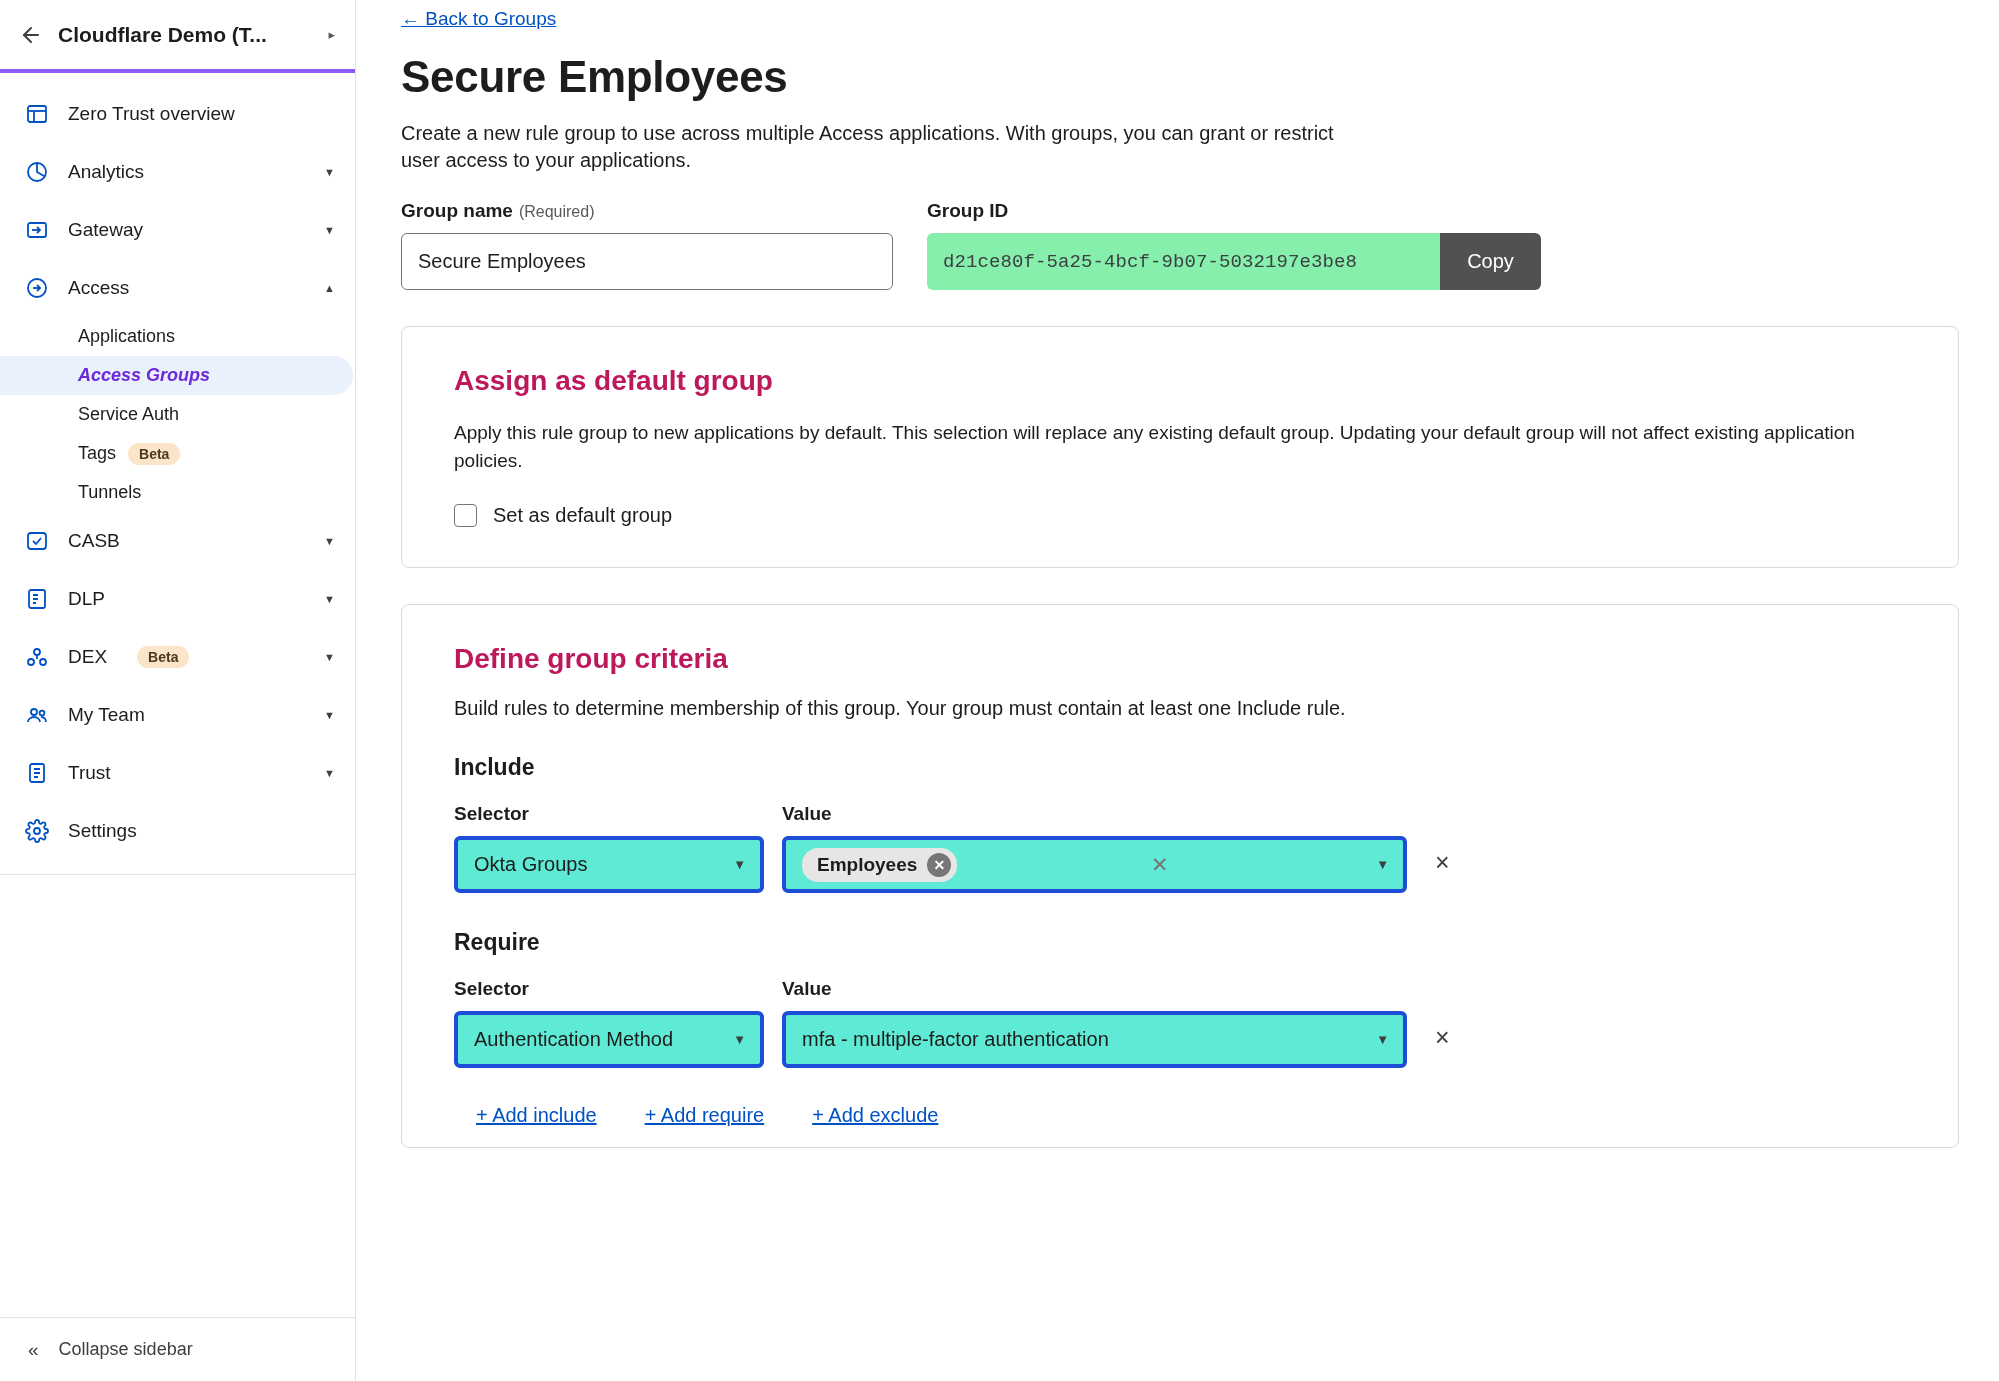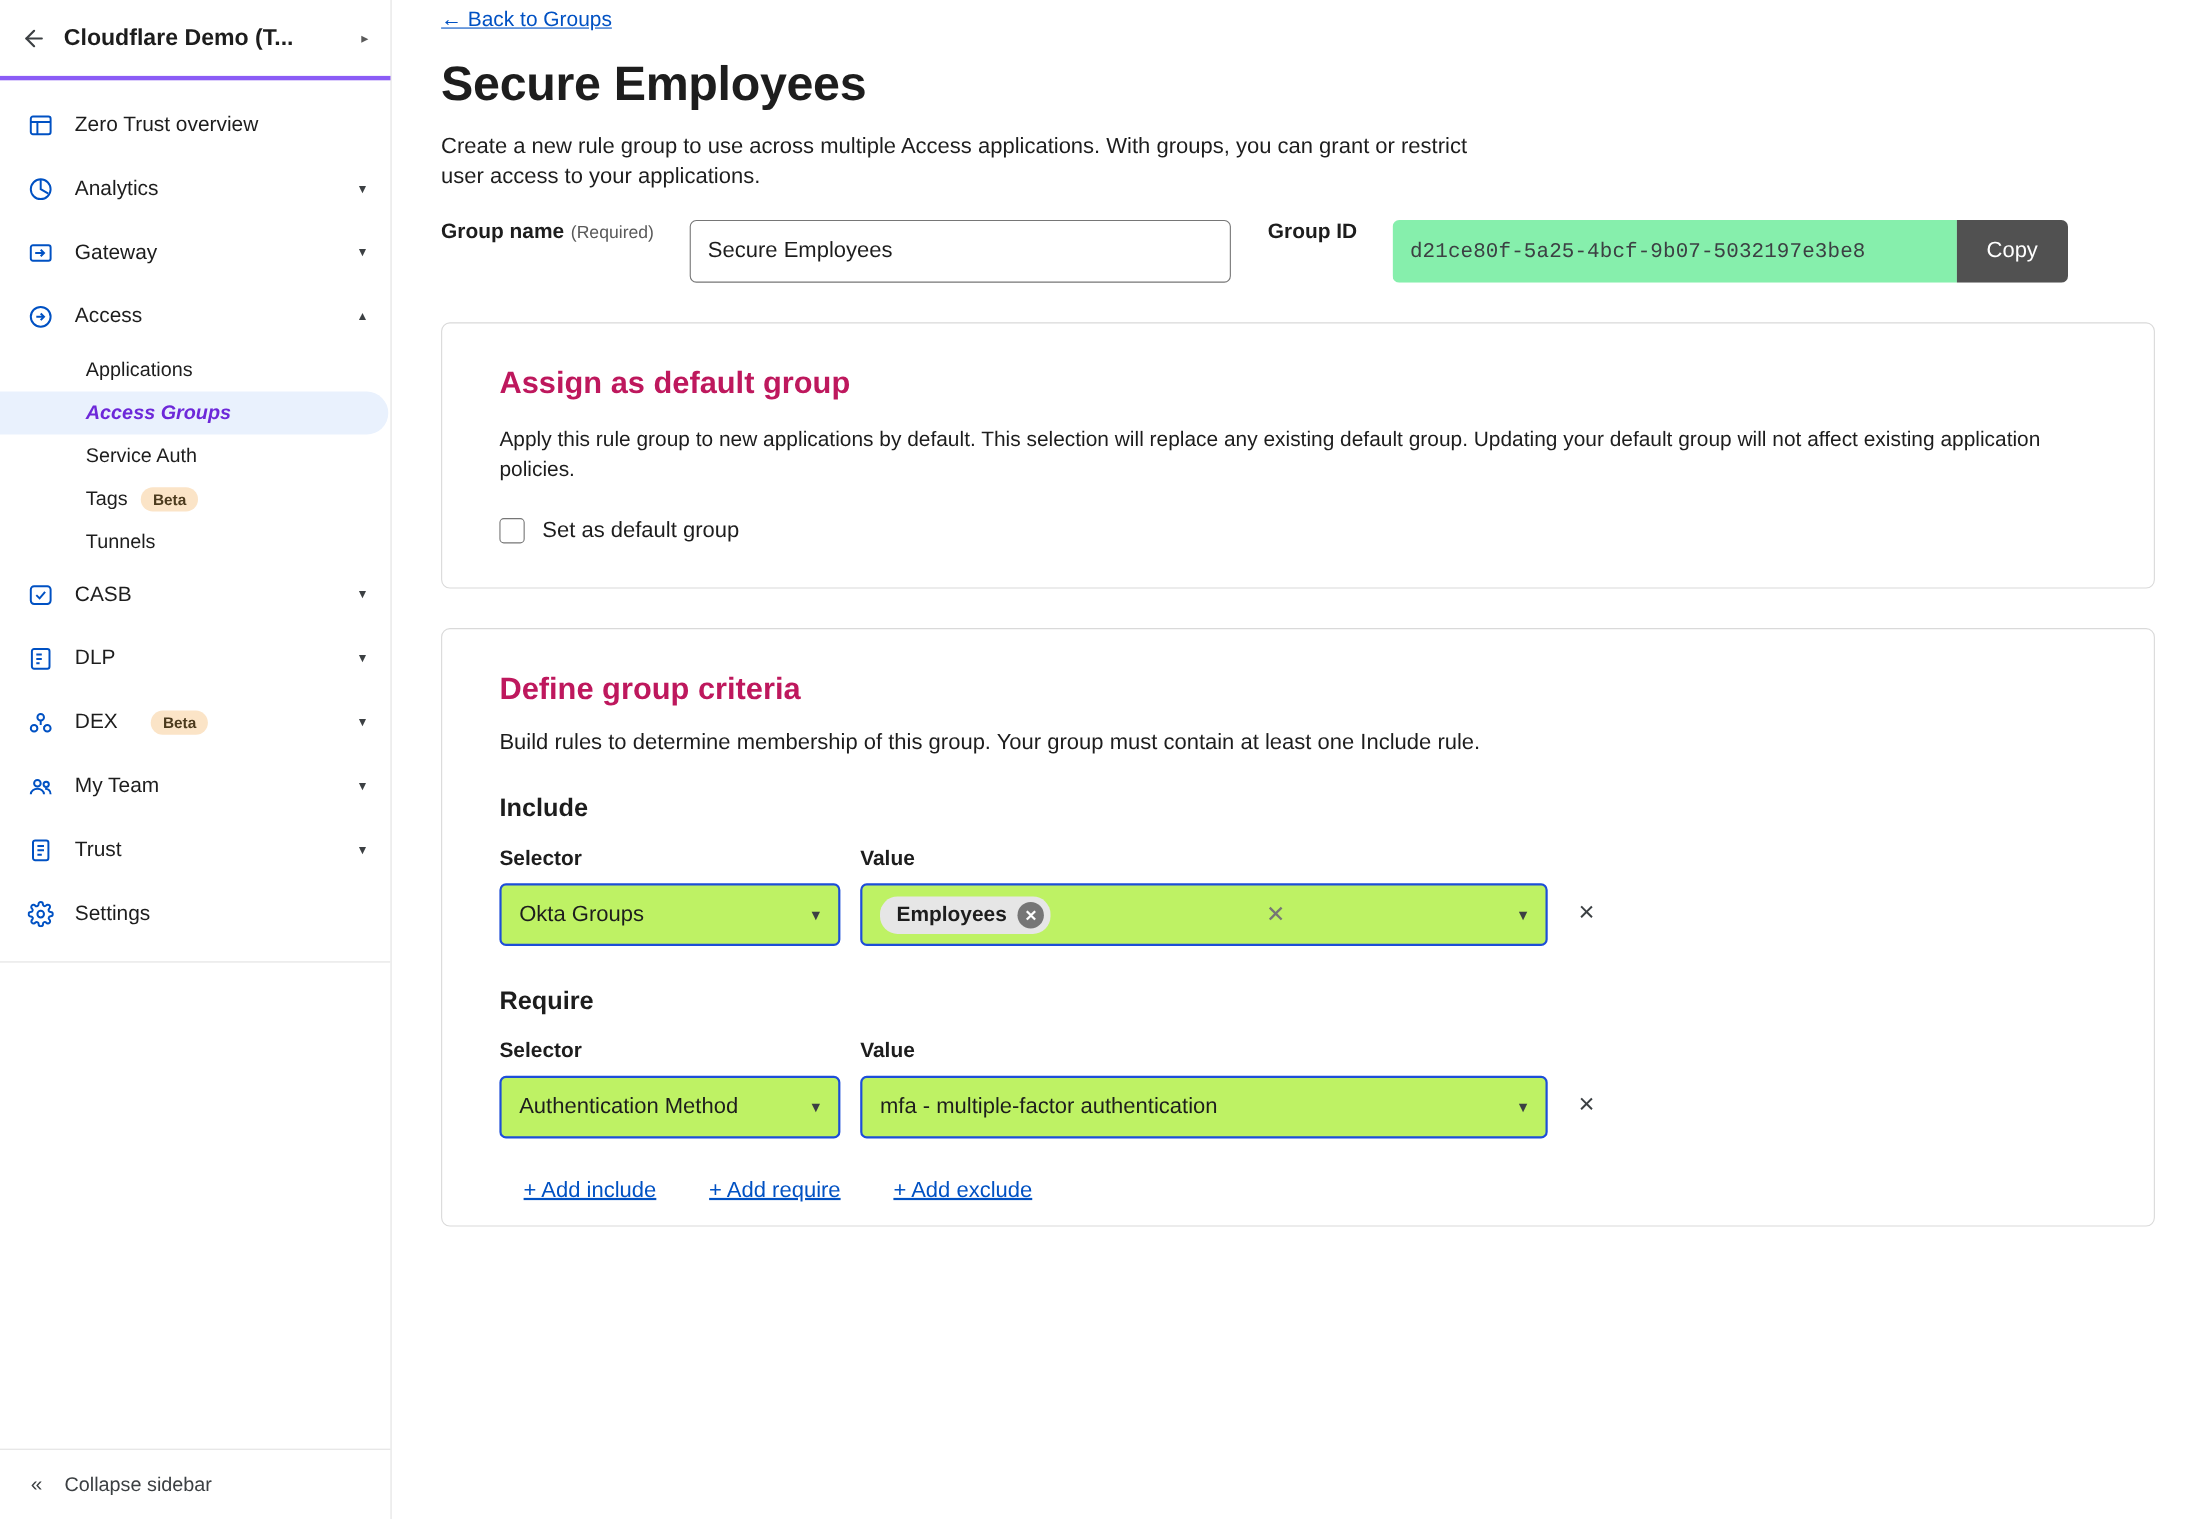--- a/index.html
+++ b/index.html
@@ -161,21 +161,21 @@
     color: #1d1d1d;
     max-width: 960px;
     margin: 0 0 26px;
   }
 
   .fields-row {
     display: flex;
     gap: 34px;
     align-items: flex-start;
   }
-  .field-block { display: flex; flex-direction: row; gap: 32px; }
+  .field-block { display: flex; flex-direction: column; }
   .field-label {
     font-size: 19px;
     font-weight: bold;
     color: #1d1d1d;
     margin-bottom: 11px;
   }
   .field-label .req {
     font-weight: normal;
     font-size: 16px;
     color: #595959;
@@ -277,23 +277,23 @@
     margin-bottom: 36px;
   }
   .col-label {
     font-size: 19px;
     font-weight: bold;
     margin-bottom: 11px;
     color: #1d1d1d;
   }
   .select {
     height: 57px;
-    border: 2px solid #1d4ed8;
+    border: 4px solid #1d4ed8;
     border-radius: 6px;
-    background: #bef264;
+    background: #5eead4;
     display: flex;
     align-items: center;
     padding: 0 14px 0 16px;
     font-size: 20px;
     color: #1d1d1d;
     cursor: pointer;
     position: relative;
   }
   .select .caret {
     margin-left: auto;

